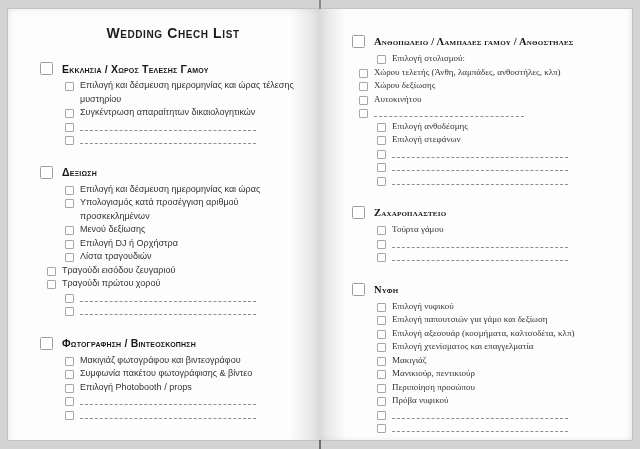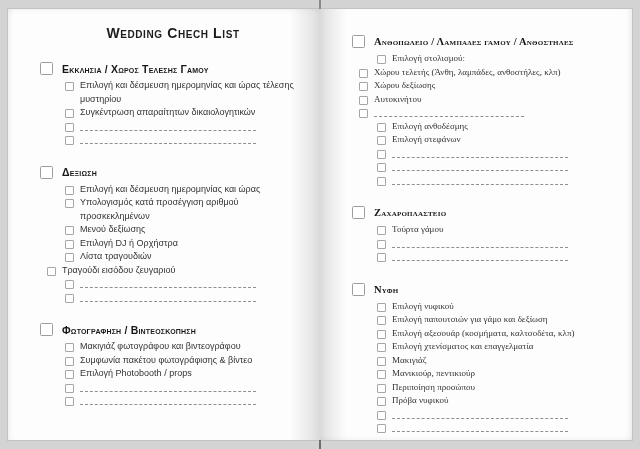--- a/index.html
+++ b/index.html
@@ -90,20 +90,24 @@
                 <span class="item-label">Επιλογή DJ ή Ορχήστρα</span>
               </div>
               <div class="row lvl1">
                 <span class="item-cb"></span>
                 <span class="item-label">Λίστα τραγουδιών</span>
               </div>
               <div class="row lvl2">
                 <span class="item-cb"></span>
                 <span class="item-label">Τραγούδι εισόδου ζευγαριού</span>
               </div>
+              <div class="row lvl2">
+                <span class="item-cb"></span>
+                <span class="item-label">Τραγούδι πρώτου χορού</span>
+              </div>
               <div class="row lvl1">
                 <span class="item-cb"></span>
                 <span class="blank"></span>
               </div>
               <div class="row lvl1">
                 <span class="item-cb"></span>
                 <span class="blank"></span>
               </div>
             </div>
             <div class="section">

